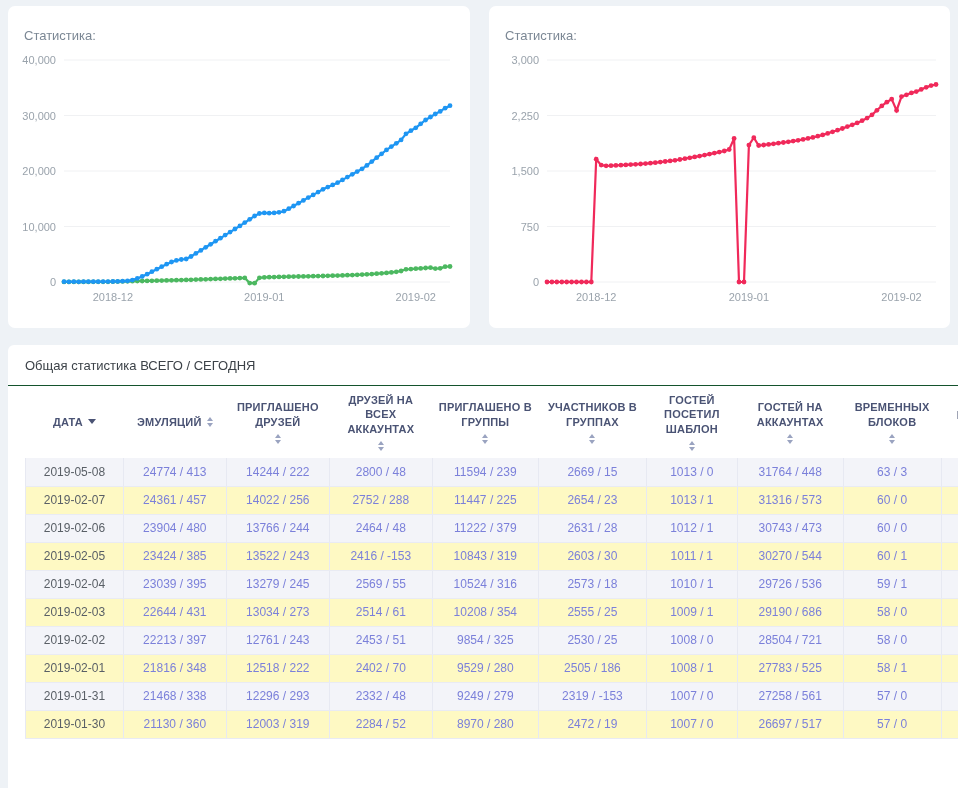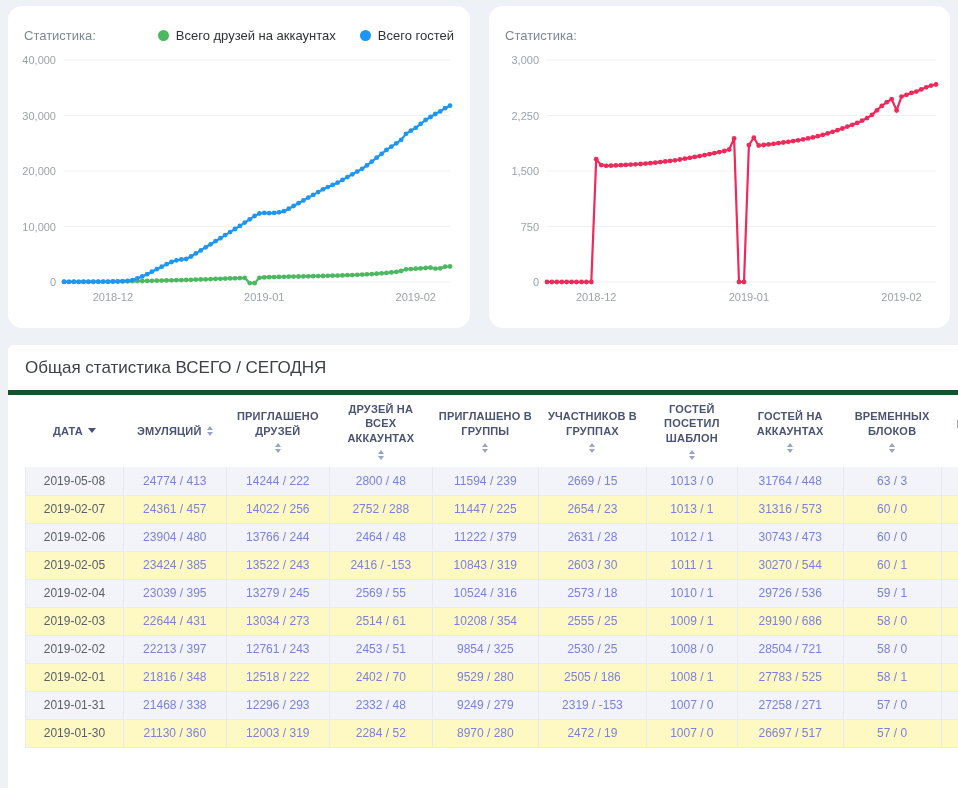--- a/index.html
+++ b/index.html
@@ -1,35 +1,35 @@
 <!DOCTYPE html>
 <html><head>
 <meta charset="utf-8">
 <style>
   * { margin:0; padding:0; box-sizing:border-box; }
   html,body { width:958px; height:788px; overflow:hidden; }
   body { background:#eef2f6; font-family:"Liberation Sans",sans-serif; }
   .page { width:958px; height:788px; position:relative; }
 
   .charts-row { display:flex; gap:19px; margin:6px 0 0 8px; }
-  .panel { background:#fff; border-radius:14px; }
+  .panel { background:#fff; border-radius:7px; }
   .chart-panel { height:322px; overflow:hidden; }
   .chart-panel.left  { width:462px; }
   .chart-panel.right { width:461px; }
   .panel-head { display:flex; align-items:center; padding:17px 16px 6px 16px; height:48px; }
   .panel-title { font-size:13px; color:#7b8794; }
   .legend { flex:1; display:flex; justify-content:flex-end; gap:24px; align-items:center; }
   .legend-item { display:flex; align-items:center; gap:7px; font-size:13px; color:#2e3338; cursor:pointer; }
   .legend-dot { width:11px; height:11px; border-radius:50%; flex:none; }
 
   svg text.tick { font:11px "Liberation Sans",sans-serif; fill:#9aa3ac; }
 
   .table-panel { margin:17px 0 0 8px; width:950px; height:443px; overflow:hidden;
                  border-radius:6px 0 0 0; }
-  .table-title { font-size:17px; color:#3c4248; padding:13px 17px 12px 17px; border-bottom:5px solid #14532d; }
+  .table-title { font-size:13px; color:#3c4248; padding:13px 17px 12px 17px; border-bottom:1px solid #14532d; }
   .table-controls { display:flex; justify-content:space-between; align-items:center; padding:10px 8px 9px 17px; }
   .page-size { font-size:12px; color:#8d949c; display:flex; align-items:center; gap:8px; }
   .ps-value { color:#30353a; font-weight:bold; display:flex; align-items:center; gap:10px; cursor:pointer; }
   .caret-down { width:0; height:0; border-left:4px solid transparent; border-right:4px solid transparent; border-top:5px solid #30353a; display:inline-block; }
   .search-wrap { display:flex; align-items:center; font-size:12px; color:#8d949c; gap:7px; }
   .search-wrap input { width:170px; height:24px; border:1px solid #cfd5dc; border-radius:3px; padding:0 6px; font-size:12px; outline:none; }
   .top-btn { width:28px; height:26px; margin-left:11px; border:1px solid #c2c8cf; border-radius:3px;
              background:linear-gradient(#fdfdfd,#eef0f2); display:flex; align-items:center; justify-content:center; cursor:pointer; }
   .tri-up { width:0; height:0; border-left:5px solid transparent; border-right:5px solid transparent; border-bottom:6px solid #6b7075; display:inline-block; }
 
@@ -52,30 +52,20 @@
 </style>
 </head>
 <body>
 
 <div class="page">
 
   <div class="charts-row">
     <section class="panel chart-panel left">
       <div class="panel-head">
         <span class="panel-title">Статистика:</span>
-        <div class="legend" id="legend0">
-            <span class="legend-item">
-              <span class="legend-dot" style="background:#4CB860"></span>
-              <span>Всего друзей на аккаунтах</span>
-            </span>
-            <span class="legend-item">
-              <span class="legend-dot" style="background:#1E96F3"></span>
-              <span>Всего гостей</span>
-            </span>
-          </div>
       </div>
       <svg id="chart0" width="462" height="266">
           <line x1="56" y1="228.0" x2="442" y2="228.0" stroke="#f0f1f3" stroke-width="1"></line>
           <text class="tick" x="48" y="232.0" text-anchor="end">0</text>
           <line x1="56" y1="172.5" x2="442" y2="172.5" stroke="#f0f1f3" stroke-width="1"></line>
           <text class="tick" x="48" y="176.5" text-anchor="end">10,000</text>
           <line x1="56" y1="117.0" x2="442" y2="117.0" stroke="#f0f1f3" stroke-width="1"></line>
           <text class="tick" x="48" y="121.0" text-anchor="end">20,000</text>
           <line x1="56" y1="61.5" x2="442" y2="61.5" stroke="#f0f1f3" stroke-width="1"></line>
           <text class="tick" x="48" y="65.5" text-anchor="end">30,000</text>
@@ -543,21 +533,21 @@
               <td class="num-cell">64 /</td>
             </tr>
             <tr class="odd">
               <td class="date-cell">2019-01-31</td>
               <td class="num-cell">21468 / 338</td>
               <td class="num-cell">12296 / 293</td>
               <td class="num-cell">2332 / 48</td>
               <td class="num-cell">9249 / 279</td>
               <td class="num-cell">2319 / -153</td>
               <td class="num-cell">1007 / 0</td>
-              <td class="num-cell">27258 / 271</td>
+              <td class="num-cell">27258 / 561</td>
               <td class="num-cell">57 / 0</td>
               <td class="num-cell">64 /</td>
             </tr>
             <tr class="even">
               <td class="date-cell">2019-01-30</td>
               <td class="num-cell">21130 / 360</td>
               <td class="num-cell">12003 / 319</td>
               <td class="num-cell">2284 / 52</td>
               <td class="num-cell">8970 / 280</td>
               <td class="num-cell">2472 / 19</td>

